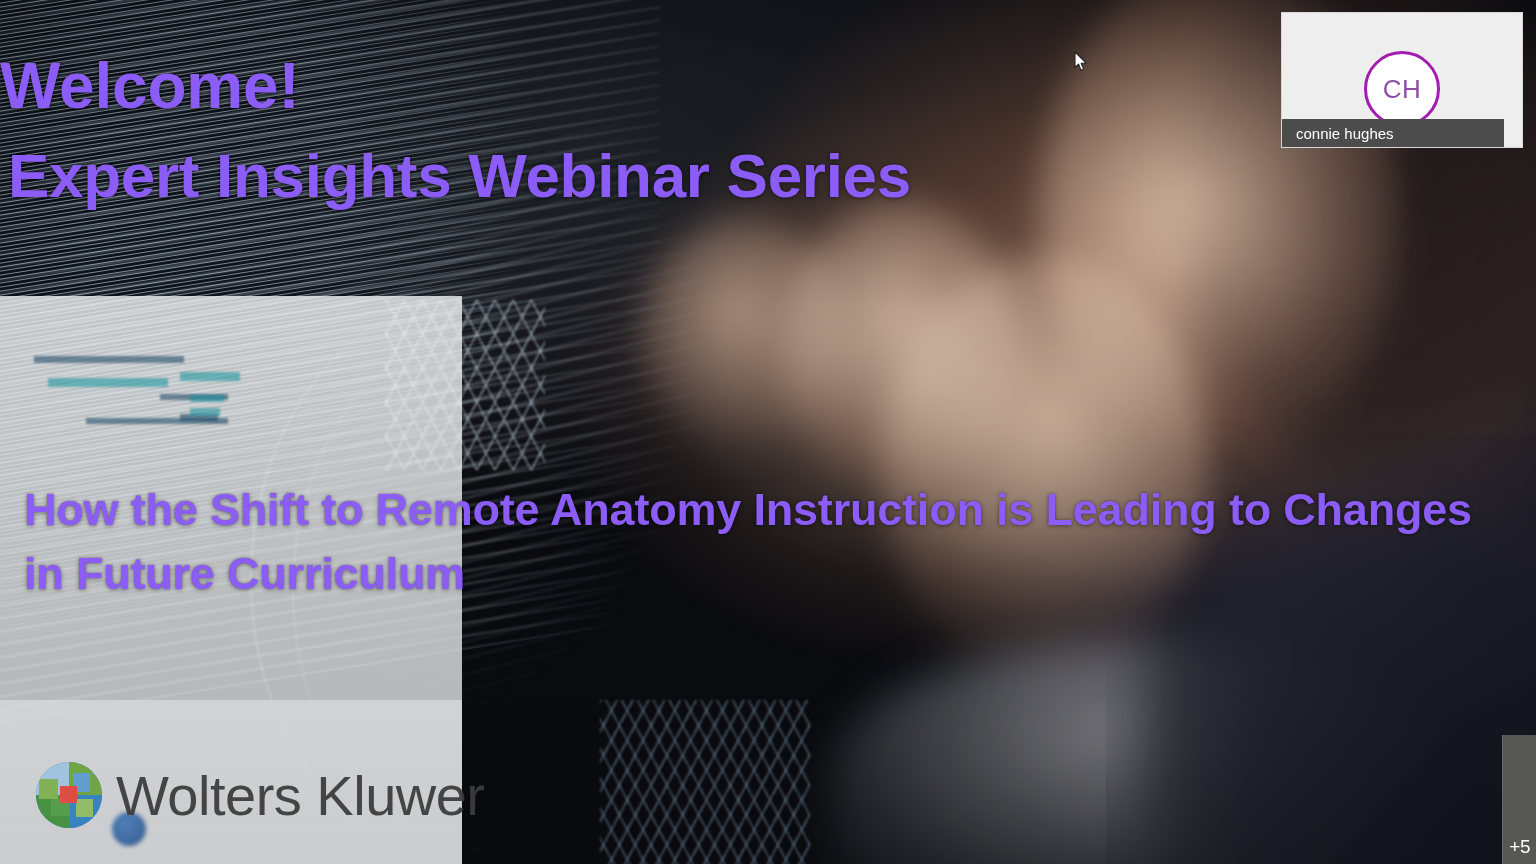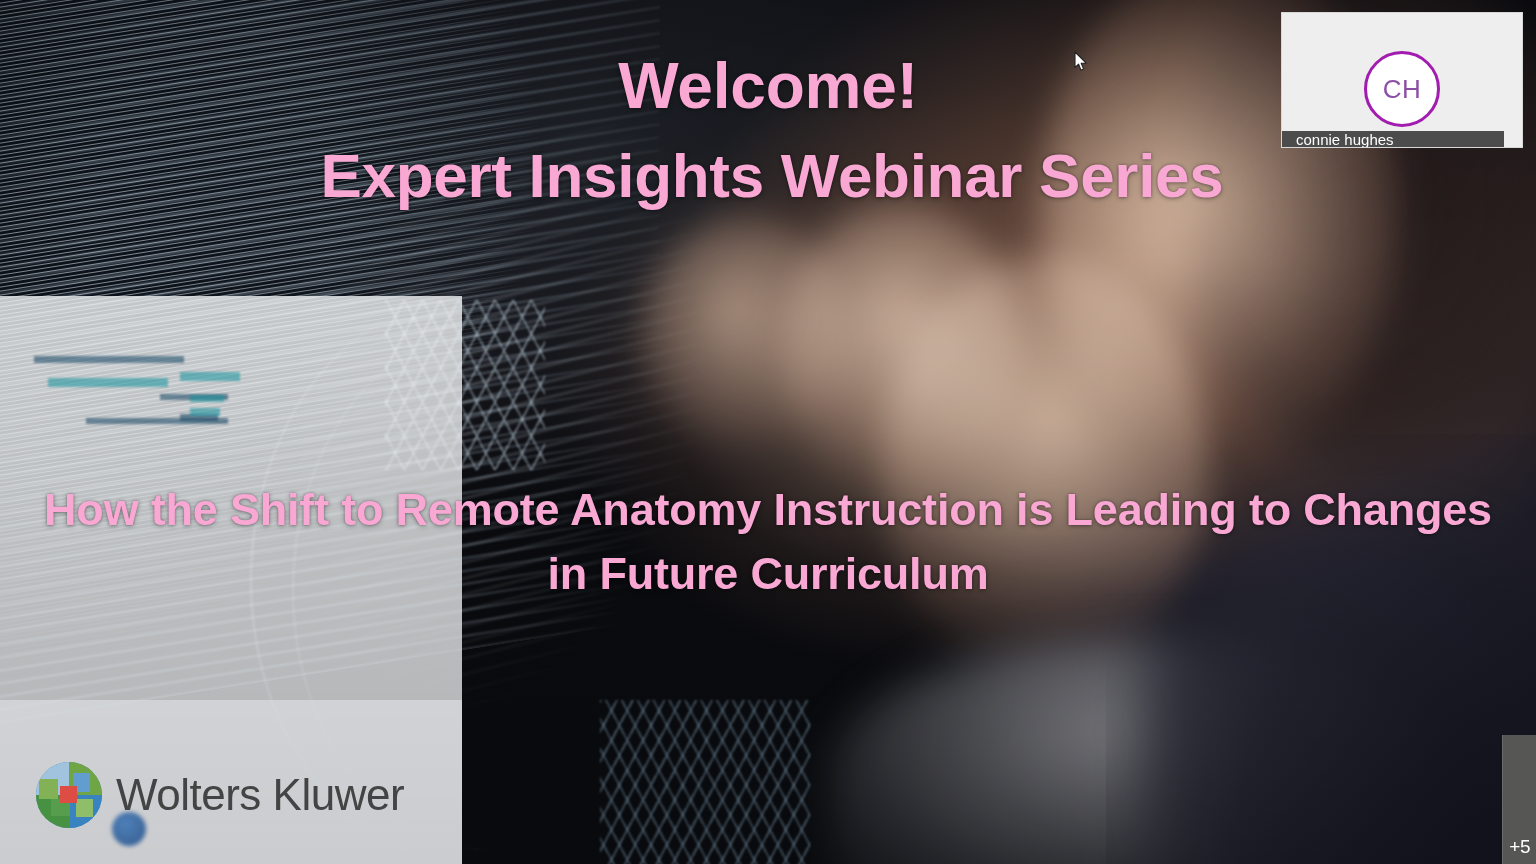--- a/index.html
+++ b/index.html
@@ -213,22 +213,22 @@
   .photo-grade {
     position: absolute; inset: 0;
     background: linear-gradient(180deg, rgba(0,0,0,0.12) 0%, rgba(0,0,0,0) 30%, rgba(0,0,0,0.10) 100%);
     pointer-events: none;
   }
 
   
   .slide-text {
     position: absolute;
     inset: 0;
-    color: #f9a8d4;
-    text-align: center;
+    color: #8b5cf6;
+    text-align: left;
     text-shadow: 0 1px 5px rgba(0,0,0,0.38), 0 0 2px rgba(0,0,0,0.30);
   }
   .line-welcome {
     position: absolute;
     left: 0; right: 0; top: 52px;
     font-size: 64px;
     font-weight: 700;
     line-height: 1.08;
     letter-spacing: -0.2px;
   }
@@ -281,21 +281,21 @@
   .wk-q1 { left:0;   top:0;   background:#9fc3df; }
   .wk-q2 { left:50%; top:0;   background:#6aa33c; }
   .wk-q3 { left:0;   top:50%; background:#3f8f3a; }
   .wk-q4 { left:50%; top:50%; background:#2f7fc0; }
   .wk-sq-a { position:absolute; left:4%;  top:26%; width:30%; height:30%; background:#7fb14f; }
   .wk-sq-b { position:absolute; left:56%; top:16%; width:26%; height:30%; background:#5b9ccf; }
   .wk-sq-c { position:absolute; left:22%; top:56%; width:30%; height:26%; background:#4f9a45; }
   .wk-sq-d { position:absolute; left:60%; top:56%; width:26%; height:28%; background:#8cbd63; }
   .wk-center { position:absolute; left:36%; top:36%; width:26%; height:26%; background:#e0453c; }
   .wk-word {
-    font-size: 44px;
+    font-size: 56px;
     color: #3c3c3c;
     font-weight: 400;
     letter-spacing: -0.5px;
     white-space: nowrap;
   }
 
   
   .participant-tile {
     position: absolute;
     left: 1281px; top: 12px;
@@ -319,21 +319,21 @@
   }
   .avatar-initials {
     font-size: 26px;
     color: #8d4fa6;
     letter-spacing: 0.5px;
     font-weight: 400;
   }
   .participant-name-bar {
     position: absolute;
     left: 0; bottom: 0;
-    width: 222px; height: 16px;
+    width: 222px; height: 28px;
     background: #4c4c4c;
     display: flex;
     align-items: center;
     text-align: center;
   }
   .participant-name {
     color: #ffffff;
     font-size: 15px;
     padding-left: 14px;
     white-space: nowrap;

